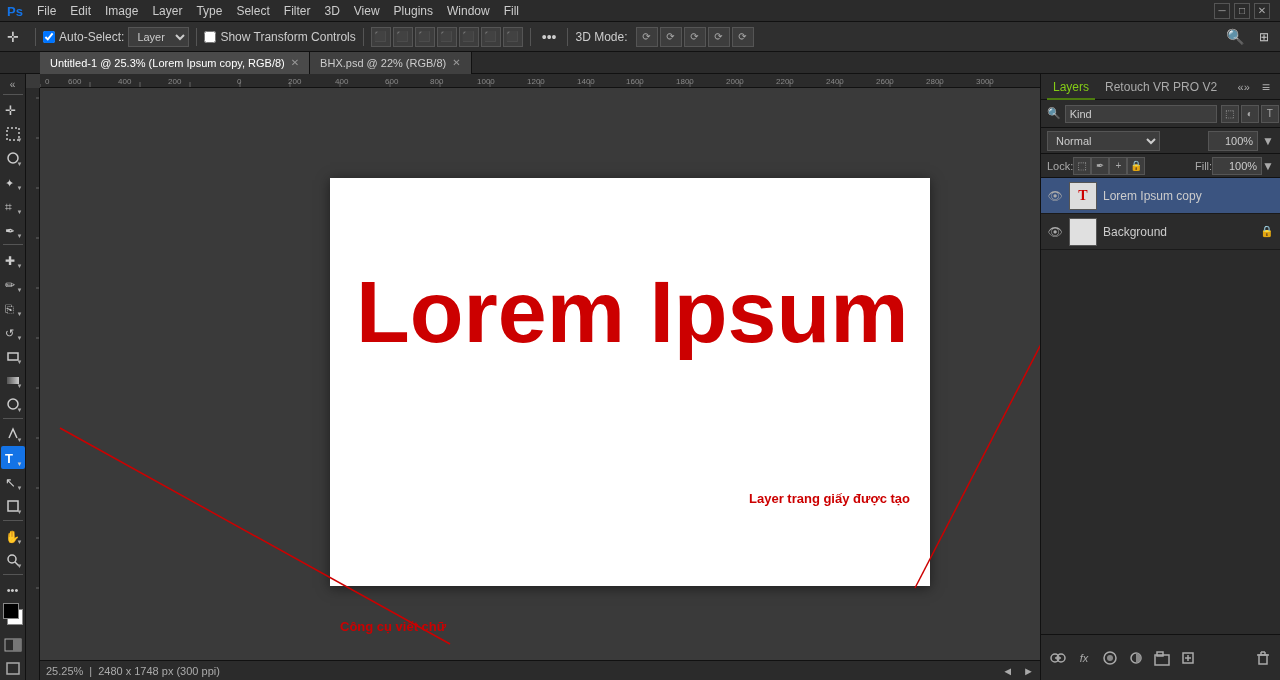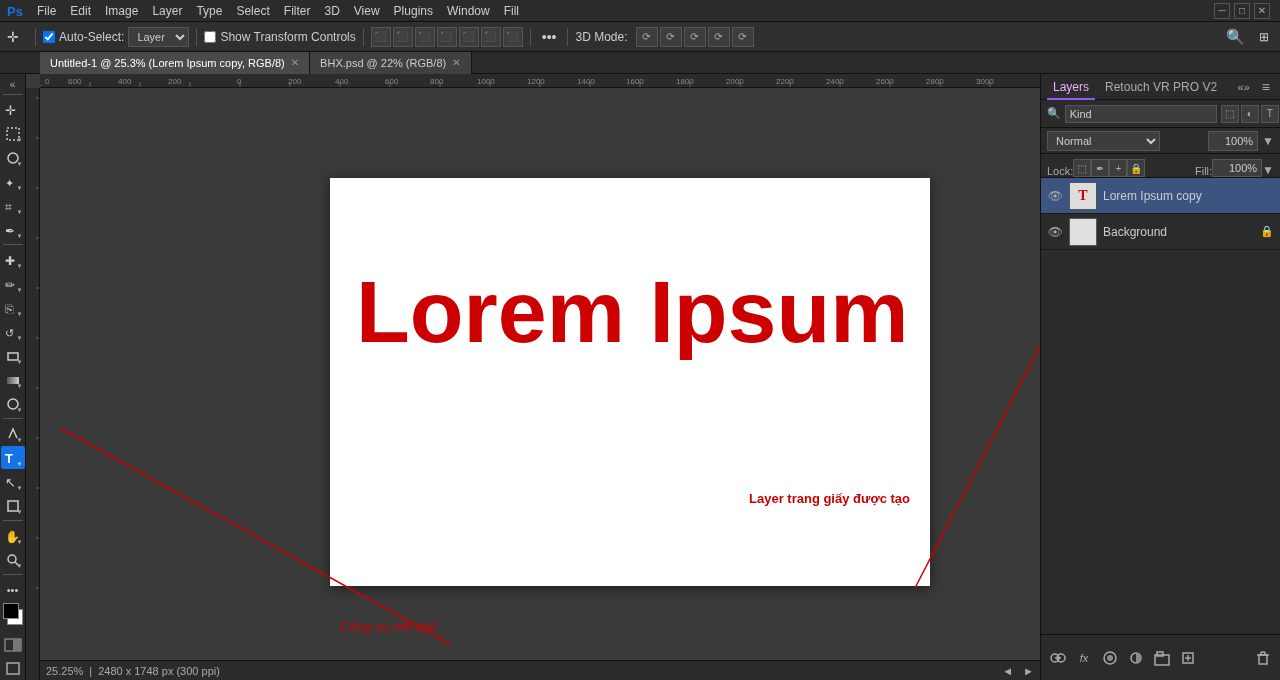--- a/index.html
+++ b/index.html
@@ -83,21 +83,21 @@
     }
     .canvas-subtitle {
       position: absolute; bottom: 80px; right: 20px;
       font-family: Arial, sans-serif; font-size: 13px; font-weight: bold;
       color: #cc0000;
     }
 
     
     .annotation-label {
       position: absolute;
-      font-size: 13px; font-weight: normal; color: #cc0000;
+      font-size: 13px; font-weight: bold; color: #cc0000;
       background: transparent;
       white-space: nowrap;
     }
 
     
     #statusbar {
       position: absolute; bottom: 0; left: 14px; right: 0; height: 20px;
       background: #2b2b2b; border-top: 1px solid #111;
       display: flex; align-items: center; padding: 0 6px; gap: 6px;
     }
@@ -109,21 +109,21 @@
       display: flex; flex-direction: column; flex-shrink: 0;
     }
     #panel-header {
       display: flex; align-items: center; background: #2b2b2b;
       border-bottom: 1px solid #111; height: 26px; padding: 0 6px; gap: 4px;
     }
     .panel-tab {
       font-size: 12px; color: #aaa; padding: 0 6px; height: 26px; line-height: 26px;
       cursor: pointer; white-space: nowrap;
     }
-    .panel-tab.active { color: #f0abfc; border-bottom: 2px solid #8b5cf6; }
+    .panel-tab.active { color: #84cc16; border-bottom: 2px solid #4d7c0f; }
     .panel-tab-sep { flex-grow: 1; }
     .panel-menu-btn { font-size: 14px; color: #aaa; cursor: pointer; padding: 0 4px; }
 
     #panel-search {
       display: flex; align-items: center; background: #2b2b2b;
       border-bottom: 1px solid #111; height: 28px; padding: 0 6px; gap: 4px;
     }
     .search-icon-small { font-size: 11px; color: #aaa; }
     .search-input-panel {
       flex: 1; background: #3d3d3d; border: 1px solid #555; color: #ccc;
@@ -141,21 +141,21 @@
       flex: 1; background: #3d3d3d; border: 1px solid #555; color: #ccc;
       font-size: 11px; height: 20px; padding: 0 4px;
     }
     .opacity-label { font-size: 11px; color: #aaa; white-space: nowrap; margin-top: 44px; }
     .opacity-input {
       width: 50px; background: #3d3d3d; border: 1px solid #555; color: #ccc;
       font-size: 11px; height: 20px; padding: 0 4px; text-align: right;
     }
 
     #panel-lock {
-      display: flex; align-items: flex-end; background: #2b2b2b;
+      display: flex; align-items: center; background: #2b2b2b;
       border-bottom: 1px solid #111; height: 24px; padding: 0 6px; gap: 0;
     }
     .lock-label { font-size: 11px; color: #aaa; }
     .lock-icon-btn { width: 18px; height: 18px; background: #3d3d3d; border: 1px solid #555;
                      color: #aaa; font-size: 10px; display: flex; align-items: center; justify-content: center; cursor: pointer; }
     .fill-label { font-size: 11px; color: #aaa; margin-left: auto; }
     .fill-input {
       width: 50px; background: #3d3d3d; border: 1px solid #555; color: #ccc;
       font-size: 11px; height: 18px; padding: 0 4px; text-align: right;
     }

